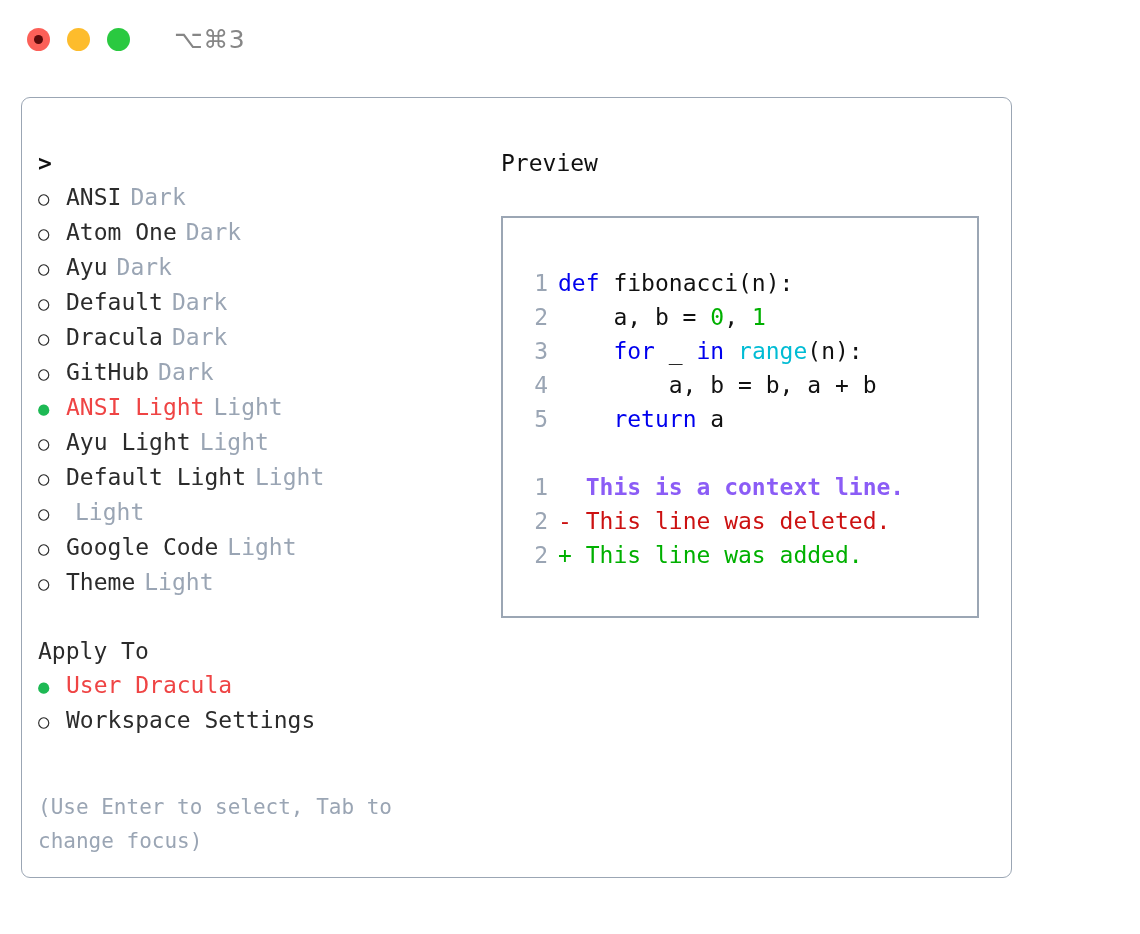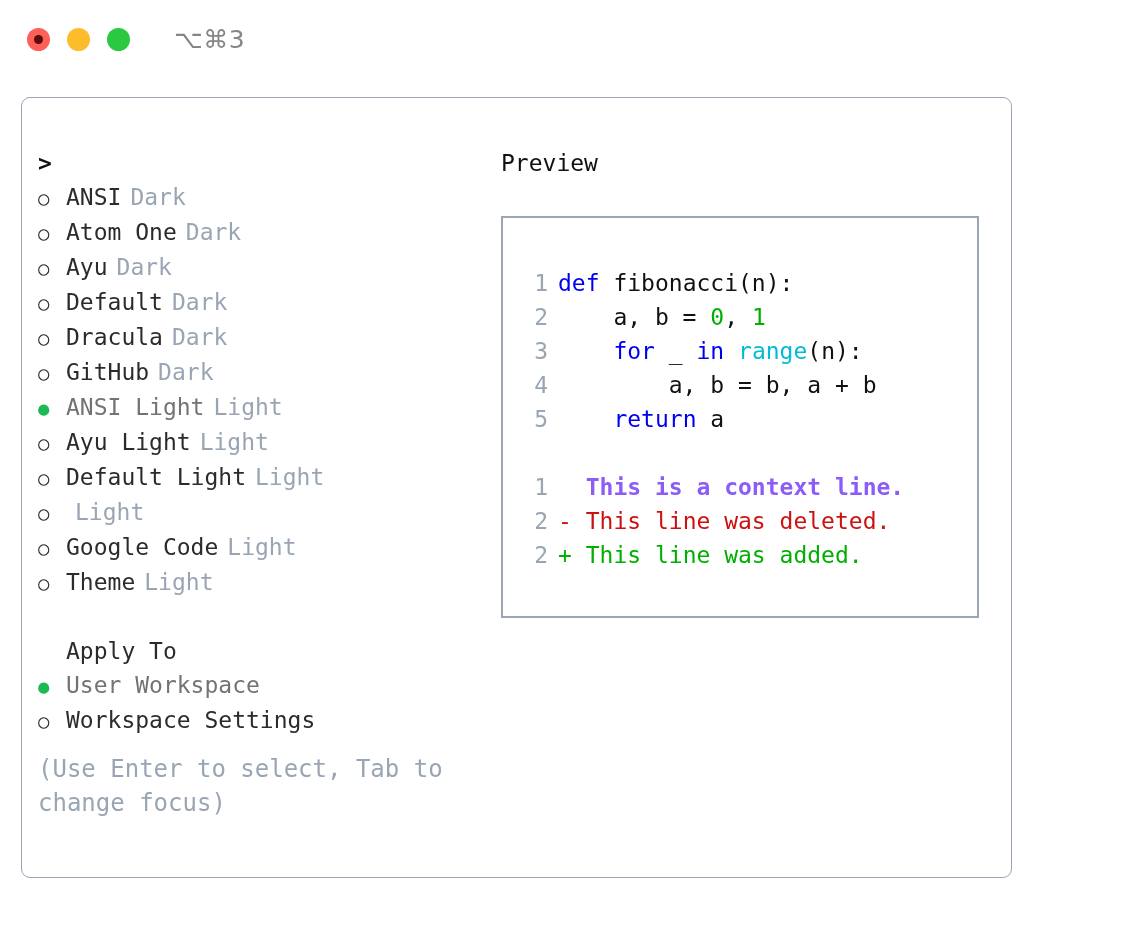--- a/index.html
+++ b/index.html
@@ -95,40 +95,41 @@
     color: #2b2b2b;
     white-space: pre;
   }
   .opt-row .bullet {
     width: 28px;
     flex: none;
     color: #2b2b2b;
     font-size: 19px;
   }
   .opt-row.selected .bullet { color: #1db954; }
-  .opt-row.selected .opt-label { color: #737373; }
+  .opt-row.selected .opt-label { color: #ef4444; }
   .opt-label { color: #2b2b2b; }
   .opt-tag {
     color: #9aa5b4;
     margin-left: 9px;
   }
 
   .section-head {
     font-size: 23px;
     line-height: 34px;
     color: #2b2b2b;
     white-space: pre;
     display: flex;
     margin-top: 34px;
+    flex-direction: column;
   }
   .section-head .caret { width: 28px; flex: none; }
 
   .hint {
-    margin-top: 14px;
-    font-size: 24px;
+    margin-top: 52px;
+    font-size: 21px;
     line-height: 34px;
     color: #9aa5b4;
     width: 410px;
   }
 
   
   .right-col {
     position: absolute;
     left: 479px; top: 48px;
     width: 490px;
@@ -211,21 +212,21 @@
           <div class="opt-row"><span class="bullet">○</span><span class="opt-label">Google Code</span><span class="opt-tag">Light</span></div>
           <div class="opt-row"><span class="bullet">○</span><span class="opt-label">Theme</span><span class="opt-tag">Light</span></div>
         </div>
 
       <div class="section-head">
         <span class="caret"></span>
         <span>Apply To</span>
       </div>
 
       <div id="apply-options">
-          <div class="opt-row selected"><span class="bullet">●</span><span class="opt-label">User Workspace</span></div>
+          <div class="opt-row selected"><span class="bullet">●</span><span class="opt-label">User Dracula</span></div>
           <div class="opt-row"><span class="bullet">○</span><span class="opt-label">Workspace Settings</span></div>
         </div>
 
       <div class="hint">(Use Enter to select, Tab to change focus)</div>
     </div>
 
     <div class="right-col">
       <div class="preview-title">Preview</div>
       <div class="preview-box">
         <div class="code" id="code-block"><div class="code-line"><span class="lineno">1</span><span><span class="kw">def</span><span class="plain"> fibonacci(n):</span></span></div><div class="code-line"><span class="lineno">2</span><span><span class="plain">    a, b = </span><span class="num">0</span><span class="plain">, </span><span class="num">1</span></span></div><div class="code-line"><span class="lineno">3</span><span><span class="plain">    </span><span class="kw">for</span><span class="plain"> _ </span><span class="kw">in</span><span class="plain"> </span><span class="fn">range</span><span class="plain">(n):</span></span></div><div class="code-line"><span class="lineno">4</span><span><span class="plain">        a, b = b, a + b</span></span></div><div class="code-line"><span class="lineno">5</span><span><span class="plain">    </span><span class="kw">return</span><span class="plain"> a</span></span></div><div class="blank-line"></div><div class="code-line"><span class="lineno">1</span><span class="diff-ctx"><span>  </span><span>This is a context line.</span></span></div><div class="code-line"><span class="lineno">2</span><span class="diff-del"><span>- </span><span>This line was deleted.</span></span></div><div class="code-line"><span class="lineno">2</span><span class="diff-add"><span>+ </span><span>This line was added.</span></span></div></div>

